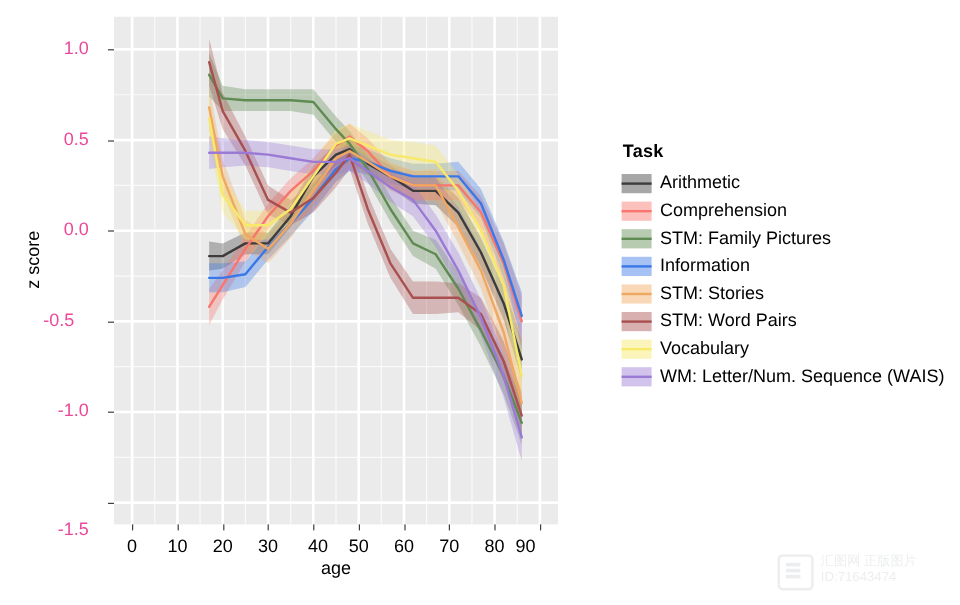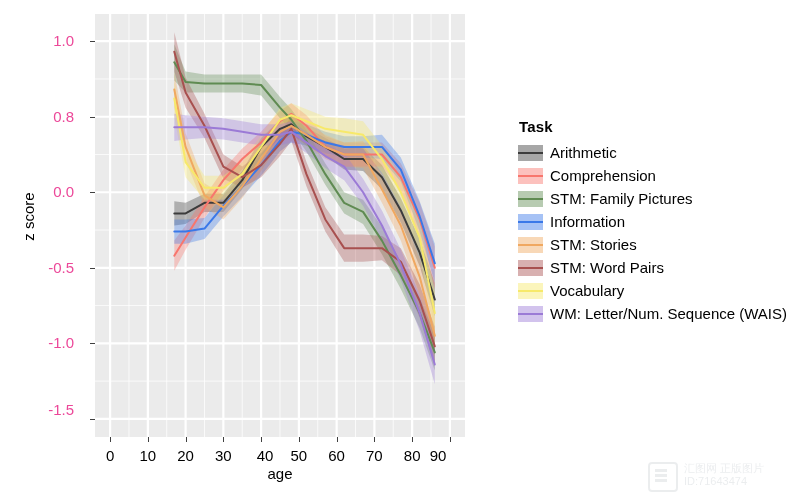--- a/index.html
+++ b/index.html
@@ -229,29 +229,29 @@
           <path d="M79.29,37.77 L90.61,78.56 L109.49,111.79 L128.37,152.58 L147.24,163.16 L166.12,151.07 L185.00,129.92 L196.33,114.81 L211.43,160.14 L230.31,205.46 L249.18,234.16 L268.06,234.16 L286.94,234.16 L305.82,247.76 L324.69,287.04 L339.80,332.36 " fill="none" stroke="#a8504f" stroke-width="2" stroke-linejoin="round" stroke-linecap="round"></path>
           <path d="M79.29,84.60 L90.61,148.05 L109.49,173.73 L128.37,173.73 L147.24,160.14 L166.12,132.94 L185.00,105.75 L196.33,101.22 L211.43,107.26 L230.31,114.81 L249.18,117.84 L268.06,120.86 L286.94,145.03 L305.82,178.26 L324.69,223.59 L339.80,299.12 " fill="none" stroke="#f7e96a" stroke-width="2" stroke-linejoin="round" stroke-linecap="round"></path>
           <path d="M79.29,113.30 L90.61,113.30 L109.49,113.30 L128.37,114.81 L147.24,117.84 L166.12,120.86 L185.00,120.86 L196.33,117.84 L211.43,128.41 L230.31,142.01 L249.18,152.58 L268.06,178.26 L286.94,211.50 L305.82,250.78 L324.69,299.12 L339.80,350.49 " fill="none" stroke="#9b7ad6" stroke-width="2" stroke-linejoin="round" stroke-linecap="round"></path>
         </g>
       </svg>
   </div>
 
   <div class="ytick-wrap" id="yticks">
       <div class="ytick" style="top: 33.1929px; right: 14px;">1.0</div>
       <div class="ytick-mark" style="top: 41.1929px; left: 70px;"></div>
-      <div class="ytick" style="top: 108.729px; right: 14px;">0.8</div>
+      <div class="ytick" style="top: 108.729px; right: 14px;">0.5</div>
       <div class="ytick-mark" style="top: 116.729px; left: 70px;"></div>
       <div class="ytick" style="top: 184.264px; right: 14px;">0.0</div>
       <div class="ytick-mark" style="top: 192.264px; left: 70px;"></div>
-      <div class="ytick" style="top: 259.8px; right: 14px;">-0.5</div>
+      <div class="ytick" style="top: 259.8px; right: 26px;">-0.5</div>
       <div class="ytick-mark" style="top: 267.8px; left: 70px;"></div>
       <div class="ytick" style="top: 335.336px; right: 14px;">-1.0</div>
       <div class="ytick-mark" style="top: 343.336px; left: 70px;"></div>
-      <div class="ytick" style="top: 402px; right: 14px; text-align: right;">-1.5</div>
+      <div class="ytick" style="top: 434px; right: 14px; text-align: right;">-1.5</div>
       <div class="ytick-mark" style="top: 418.871px; left: 70px;"></div>
     </div>
 
   <div class="xtick-wrap" id="xticks">
       <div class="xtick" style="left: 110.102px;">0</div>
       <div class="xtick-mark" style="left: 110.102px;"></div>
       <div class="xtick" style="left: 147.857px;">10</div>
       <div class="xtick-mark" style="left: 147.857px;"></div>
       <div class="xtick" style="left: 185.612px;">20</div>
       <div class="xtick-mark" style="left: 185.612px;"></div>

